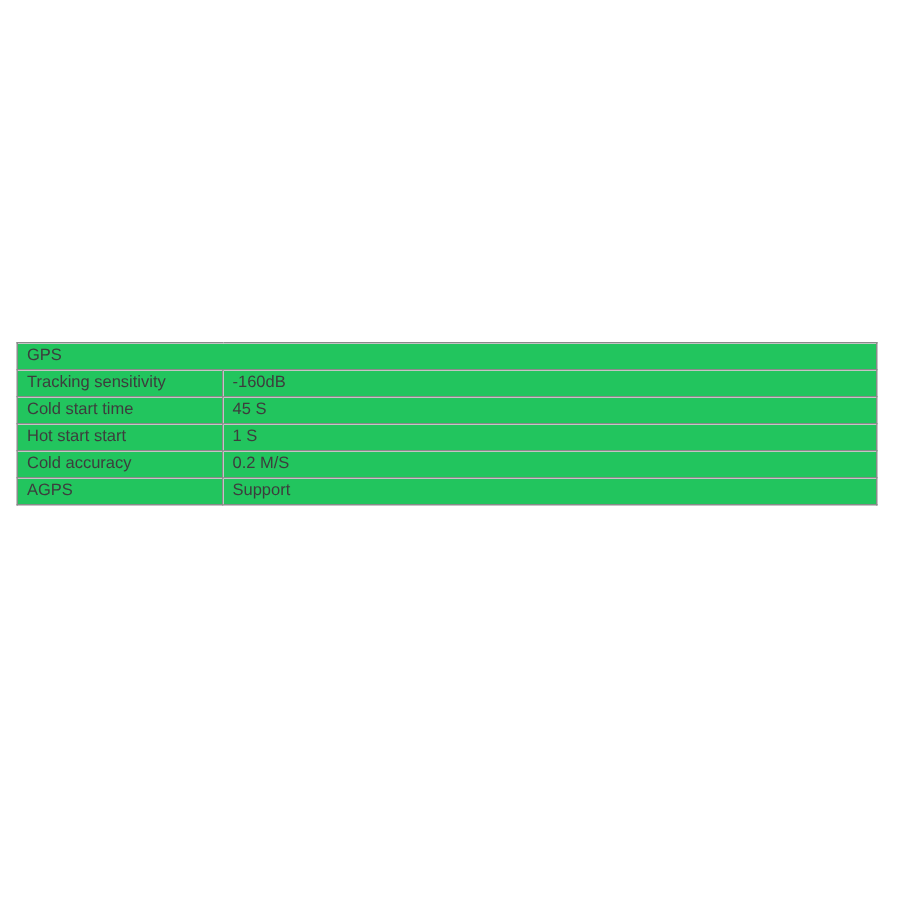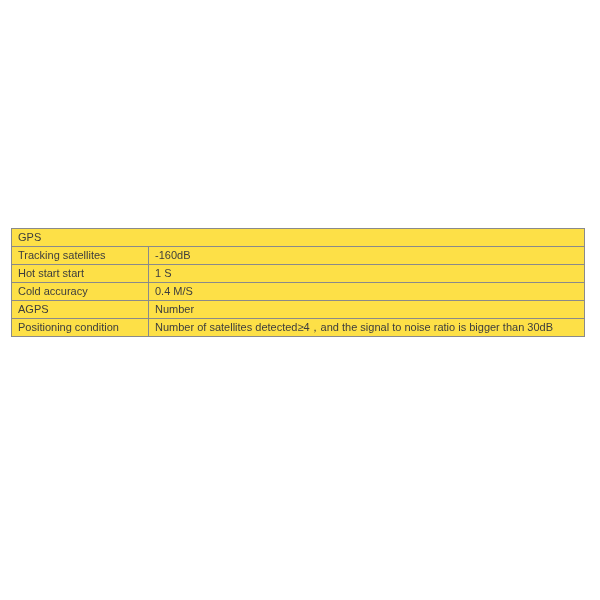--- a/index.html
+++ b/index.html
@@ -26,53 +26,53 @@
   .spec-table td {
     border: 1px solid #8a8a8a;
     height: 17px;
     padding: 0 0 0 6px;
     font-size: 11px;
     line-height: 17px;
     color: #3d3d3d;
     white-space: nowrap;
     overflow: hidden;
     vertical-align: middle;
-    background: #fde047;
+    background: #22c55e;
   }
   .spec-table col.label-col { width: 137px; }
   .spec-table col.value-col { width: 436px; }
 </style>
 </head>
 <body>
 
 <div class="page">
   <table class="spec-table">
     <colgroup>
       <col class="label-col">
       <col class="value-col">
     </colgroup>
     <tbody>
       <tr>
         <td colspan="2">GPS</td>
       </tr>
       <tr>
-        <td>Tracking satellites</td>
+        <td>Tracking sensitivity</td>
         <td>-160dB</td>
+      </tr>
+      <tr>
+        <td>Cold start time</td>
+        <td>45 S</td>
       </tr>
       <tr>
         <td>Hot start start</td>
         <td>1 S</td>
       </tr>
       <tr>
         <td>Cold accuracy</td>
-        <td>0.4 M/S</td>
+        <td>0.2 M/S</td>
       </tr>
       <tr>
         <td>AGPS</td>
-        <td>Number</td>
-      </tr>
-      <tr>
-        <td>Positioning condition</td>
-        <td>Number of satellites detected≥4，and the signal to noise ratio is bigger than 30dB</td>
+        <td>Support</td>
       </tr>
     </tbody>
   </table>
 </div>
 
 </body></html>

